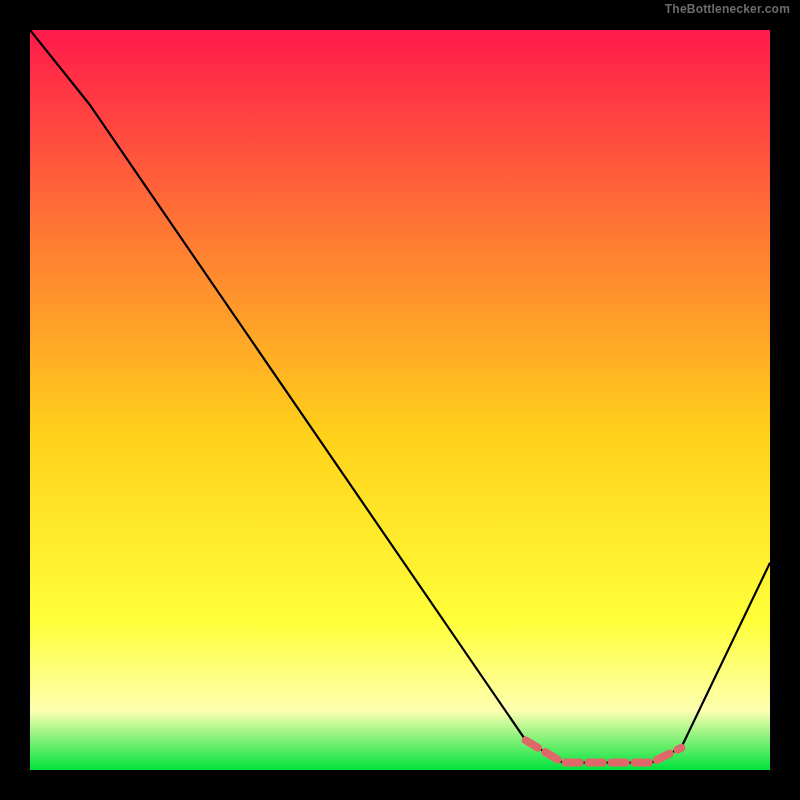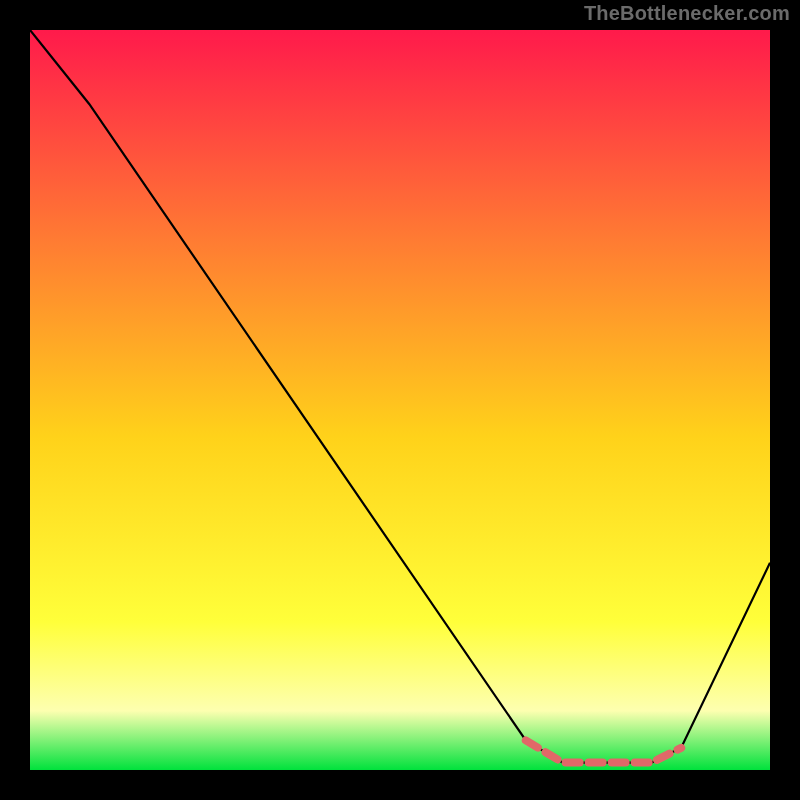--- a/index.html
+++ b/index.html
@@ -15,21 +15,21 @@
     position: relative;
     width: 800px;
     height: 800px;
     background: #000;
   }
   .attribution {
     position: absolute;
     top: 2px;
     right: 10px;
     color: #6b6b6b;
-    font-size: 20px;
+    font-size: 12px;
     font-weight: bold;
     letter-spacing: 0.2px;
     z-index: 10;
   }
   .plot {
     position: absolute;
     left: 30px;
     top: 30px;
     width: 740px;
     height: 740px;

